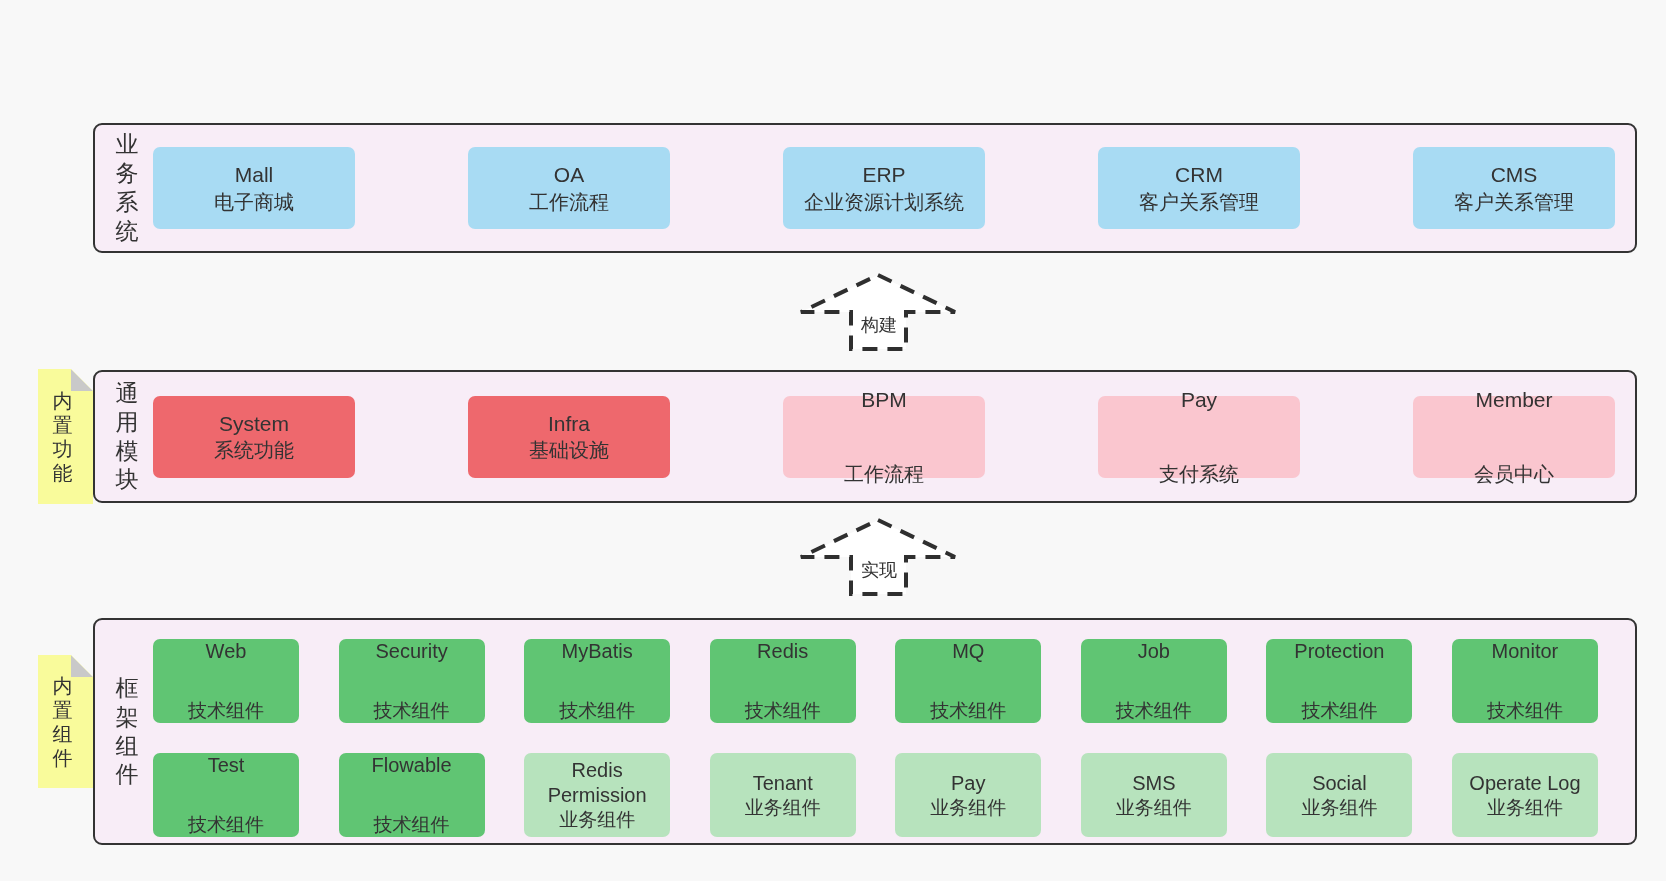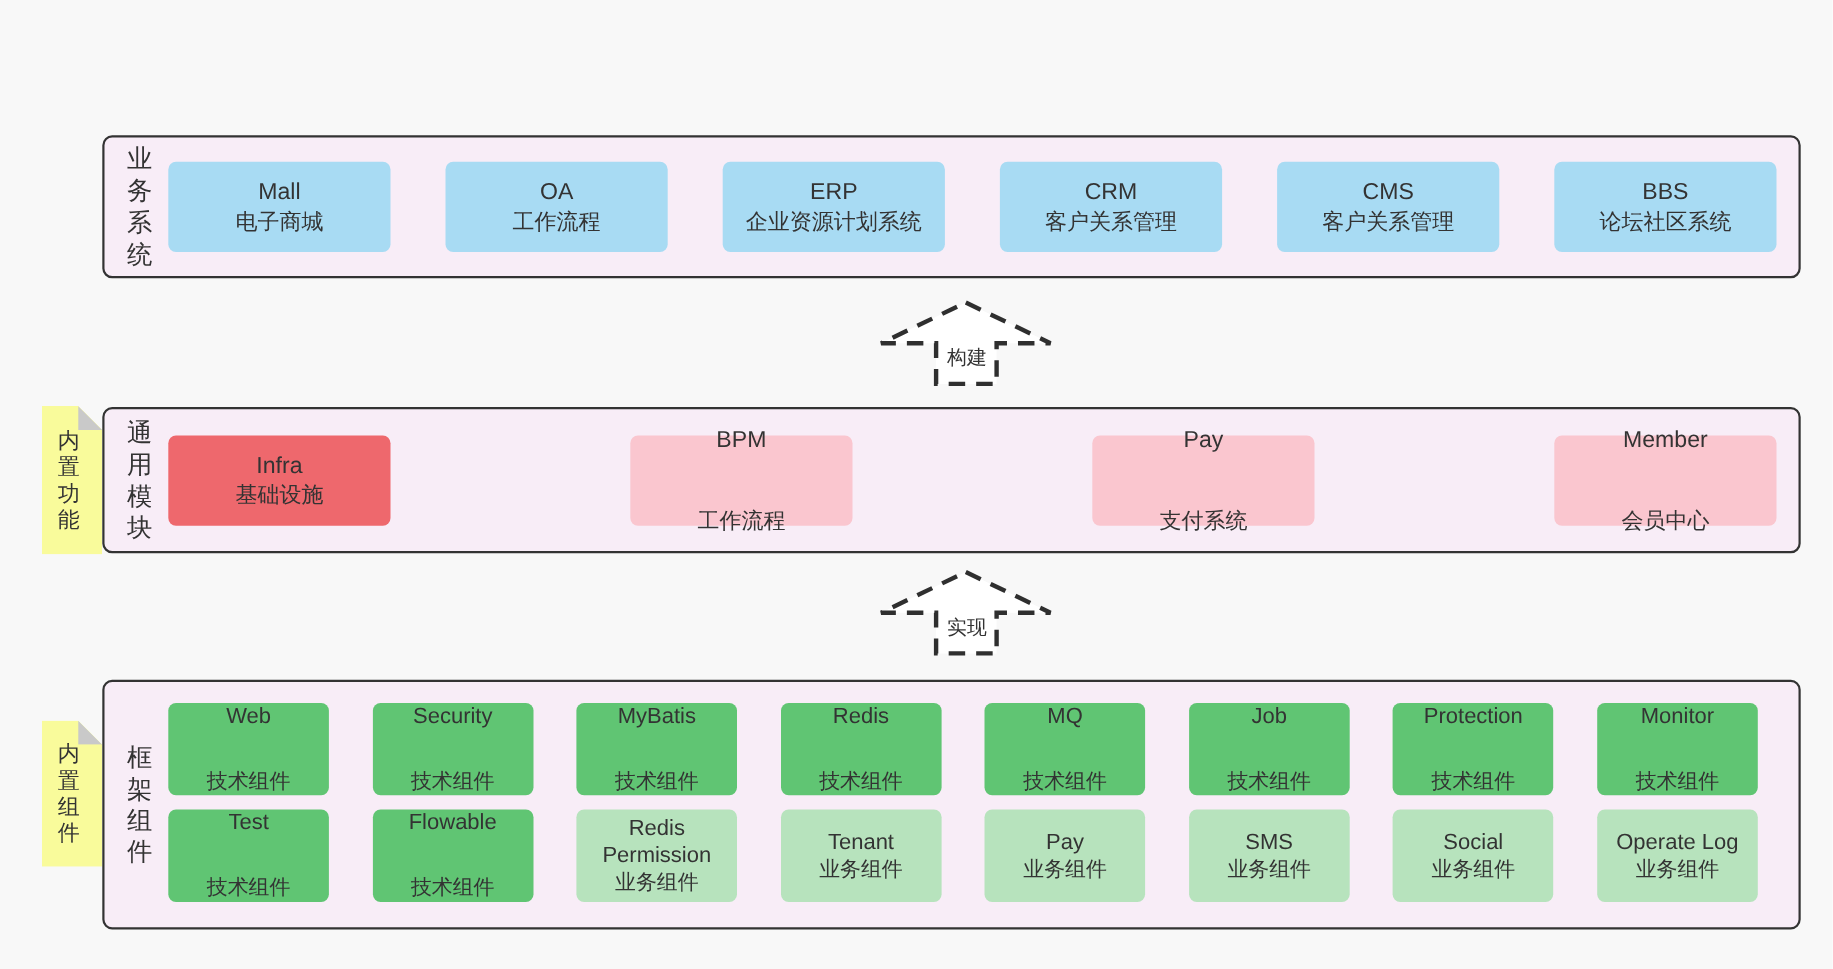--- a/index.html
+++ b/index.html
@@ -29,21 +29,21 @@
   
   .boxes {
     position:absolute; left:58px; right:20px; top:0; bottom:0;
     display:flex; justify-content:space-between; align-items:center;
   }
   .boxes-row {
     position:absolute; left:58px; right:37px;
     display:flex; justify-content:space-between;
   }
   #components-row1 { top:19px; }
-  #components-row2 { top:116px;gap:36px; }
+  #components-row2 { top:133px;gap:36px; }
 
   .box {
     width:202px; height:82px; border-radius:7px;
     display:flex; flex-direction:column; justify-content:center; align-items:center;
     text-align:center;
   }
   .box .bt { font-size:21px; line-height:1.3; }
   .box .bs { font-size:20px; line-height:1.3; }
   .box-sm { width:146px; height:84px; }
   .box-sm .bt { font-size:20px; line-height:1.25; }
@@ -124,41 +124,41 @@
         <div class="bs">企业资源计划系统</div>
       </div>
       <div class="box blue">
         <div class="bt">CRM</div>
         <div class="bs">客户关系管理</div>
       </div>
       <div class="box blue">
         <div class="bt">CMS</div>
         <div class="bs">客户关系管理</div>
       </div>
-      <div class="box blue">
-        <div class="bt">BBS</div>
-        <div class="bs">论坛社区系统</div>
-      </div>
     </div>
   </section>
 
   <svg class="arrow" id="arrow-build" width="170" height="82" viewBox="0 0 170 82">
     <polygon points="83,4 160,41 111,41 111,78 56,78 56,41 6,41" fill="#ffffff" stroke="#2f2f2f" stroke-width="4" stroke-dasharray="15 10"></polygon>
     <text x="84" y="60" text-anchor="middle" font-size="18" fill="#333333">构建</text>
   </svg>
 
   <section class="layer" id="layer-modules">
     <div class="layer-label">
         <span class="vchar">通</span>
         <span class="vchar">用</span>
         <span class="vchar">模</span>
         <span class="vchar">块</span>
       </div>
     <div class="boxes">
       <div class="box red">
+        <div class="bt">System</div>
+        <div class="bs">系统功能</div>
+      </div>
+      <div class="box red">
         <div class="bt">Infra</div>
         <div class="bs">基础设施</div>
       </div>
       <div class="box pink">
         <div class="bt">BPM</div>
         <div class="bs">工作流程</div>
       </div>
       <div class="box pink">
         <div class="bt">Pay</div>
         <div class="bs">支付系统</div>

